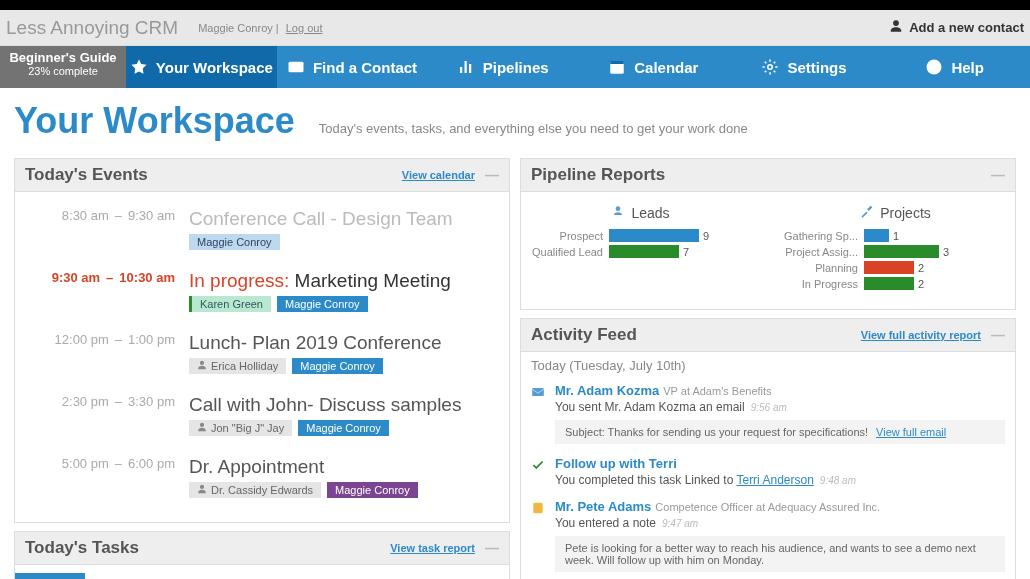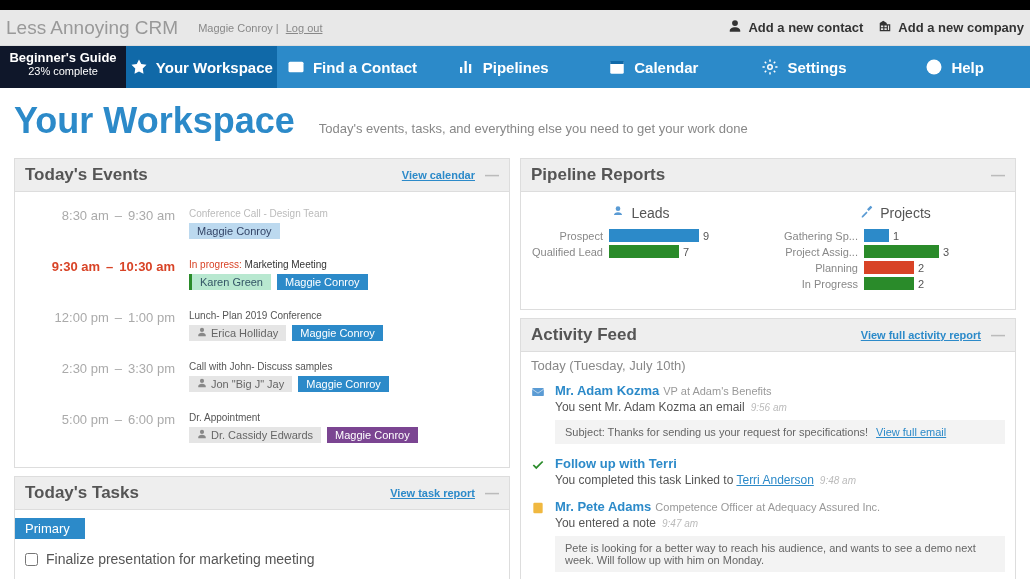--- a/index.html
+++ b/index.html
@@ -5,42 +5,42 @@
   * { box-sizing: border-box; margin: 0; padding: 0; }
   body { font-family: "Helvetica Neue", Arial, sans-serif; font-size: 13px; color: #444; background: #fff; width: 1030px; }
   .blackbar { height: 10px; background: #000; }
   .topbar { height: 36px; background: #e8e8e8; display: flex; align-items: center; padding: 0 6px; border-bottom: 1px solid #ddd; }
   .brand { font-size: 19px; color: #999; font-weight: 400; }
   .userline { margin-left: 20px; font-size: 11px; color: #888; }
   .userline a { color: #888; text-decoration: underline; cursor: pointer; margin-left: 4px;}
   .topright { margin-left: auto; display: flex; gap: 15px; align-items: center; }
   .toprightbtn { display: flex; align-items: center; gap: 6px; font-size: 13px; color: #333; font-weight: 600; cursor:pointer;}
   .nav { display: flex; height: 42px; }
-  .navguide { width: 126px; background: #0f172a; color: #fff; text-align: center; padding: 4px 0; font-size: 13px; font-weight:600;}
+  .navguide { width: 126px; background: #737373; color: #fff; text-align: center; padding: 4px 0; font-size: 13px; font-weight:600;}
   .navguide .sub { font-size: 11px; font-weight: 400; }
   .navrest { flex: 1; display: flex; background: #2c8ac9; }
   .navitem { flex: 1; display: flex; align-items: center; justify-content: center; gap: 8px; color: #fff; font-size: 15px; font-weight: 600; cursor:pointer; }
   .navitem.active { background: #1069a8; }
   .navicon svg { width: 18px; height: 18px; fill: #fff; display:block; }
   .pageheader { padding: 12px 14px 16px; display: flex; align-items: baseline; gap: 24px; }
   .pageheader h1 { color: #2c8ac9; font-size: 36px; font-weight: 700; }
   .pageheader .sub { color: #888; font-size: 13px; }
   .cols { display: flex; gap: 0; padding: 0 14px; }
   .col { flex: 1; }
   .col.left { border-right: 0; }
   .panelhead { background: #eee; border: 1px solid #ddd; padding: 6px 10px; display:flex; align-items:center; font-size: 17px; color:#555; font-weight:600; }
   .panelhead .lnk { margin-left: auto; color:#2c8ac9; font-size:11px; text-decoration:underline; cursor:pointer; }
   .collapse { color:#bbb; margin-left: 10px; cursor:pointer; font-size:14px;}
   .events { border:1px solid #ddd; border-top:none; padding: 8px 0 12px;}
   .event { display:flex; padding: 8px 10px 12px; }
   .evtime { width: 150px; text-align:right; color:#aaa; font-size:13px; }
   .evtime .dash { margin: 0 6px; }
   .event.current .evtime { color:#d84326; font-weight:600;}
   .evbody { flex:1; padding-left: 14px; }
-  .evtitle { font-size: 10px; color:#555; margin-bottom:4px;}
+  .evtitle { font-size: 19px; color:#555; margin-bottom:4px;}
   .evtitle.dim { color:#bbb; }
   .event.current .evtitle { color:#333;}
   .inprog { color:#d84326; }
   .tags { display:flex; gap:6px; flex-wrap:wrap; }
   .tag { font-size:11px; padding:2px 8px; color:#fff; display:inline-flex; align-items:center; gap:4px;}
   .tag.blue { background:#2c8ac9; }
   .tag.ltblue { background:#bcd9ef; color:#346; }
   .tag.mint { background:#b8e8d0; color:#356; border-left:3px solid #2a8b2a;}
   .tag.gray { background:#e5e5e5; color:#666;}
   .tag.purple { background:#7b4592;}
@@ -82,26 +82,20 @@
     <span>Maggie Conroy</span> |
     <a>Log out</a>
   </span>
   <div class="topright">
     <div class="toprightbtn">
       <span><svg class="iconsvg" viewBox="0 0 24 24">
             <path fill="#333" d="M12 12a5 5 0 100-10 5 5 0 000 10zm0 2c-5 0-9 2.5-9 6v2h18v-2c0-3.5-4-6-9-6z"></path>
           </svg></span>
       <span>Add a new contact</span>
     </div>
-    <div class="toprightbtn">
-      <span><svg class="iconsvg" viewBox="0 0 24 24">
-            <path fill="#333" d="M3 21V7l6-4 6 4v2h6v12H3zm2-2h4v-3H5v3zm6 0h4v-3h-4v3zm6 0h2v-8h-2v8zM5 14h4v-3H5v3zm6 0h4v-3h-4v3z"></path>
-          </svg></span>
-      <span>Add a new company</span>
-    </div>
   </div>
 </div>
 
 <div class="nav">
   <div class="navguide">
     <div>Beginner's Guide</div>
     <div class="sub">23% complete</div>
   </div>
   <div class="navrest">
     <div class="navitem active">

